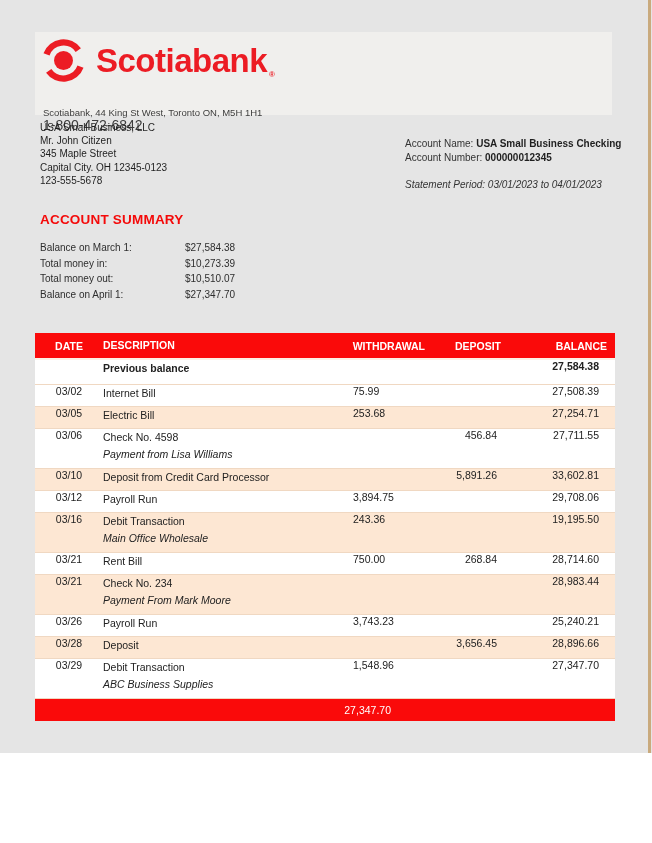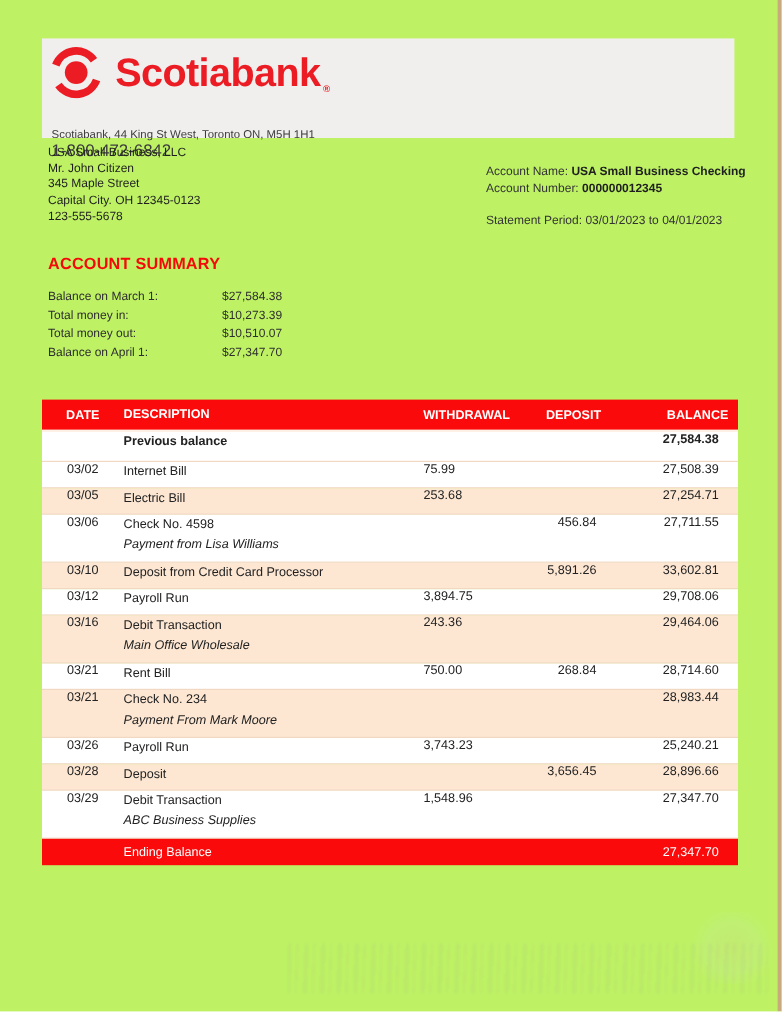--- a/index.html
+++ b/index.html
@@ -1,38 +1,38 @@
 <!DOCTYPE html>
 <html><head>
 <meta charset="utf-8">
 <style>
   html,body{margin:0;padding:0;background:#ffffff;}
   #page{
-    position:relative;width:652px;height:843px;background:#bef264;overflow:hidden;
+    position:relative;width:652px;height:753px;background:#e5e5e5;overflow:hidden;
     font-family:"Liberation Sans", sans-serif;color:#222;
   }
   
   .edge-strip{position:absolute;top:0;right:1px;width:3px;height:843px;background:#c9aa7d;}
 
   
   .header-box{position:absolute;left:35px;top:32px;width:577px;height:83px;background:#f0efed;}
   .logo-row{display:flex;align-items:center;padding:4px 0 0 7px;height:48px;}
   .logo-icon{width:43px;height:43px;flex:0 0 auto;}
   .logo-text{font-size:33px;font-weight:bold;color:#ec1c24;letter-spacing:-0.5px;margin-left:11px;line-height:1;}
   .logo-reg{font-size:8px;font-weight:bold;color:#ec1c24;align-self:flex-end;margin:0 0 5px 2px;}
   .bank-addr{padding-left:8px;font-size:9.5px;color:#3c3c3c;margin-top:22px;line-height:13px;}
   .bank-phone{padding-left:8px;font-size:14px;color:#3c3c3c;line-height:13px;}
 
   
   .customer{position:absolute;left:40px;top:121px;font-size:10px;font-weight:normal;color:#1f1f1f;line-height:13.2px;}
 
   
   .account{position:absolute;left:405px;top:137px;font-size:10px;color:#333;line-height:14px;}
   .account b{color:#1f1f1f;}
-  .period-line{margin-top:13px;}
+  .period-line{margin-top:13px;font-style:italic;}
 
   
   .summary-title{position:absolute;left:40px;top:212px;font-size:13.5px;font-weight:bold;color:#f40a0a;letter-spacing:0.2px;}
   .summary{position:absolute;left:40px;top:240px;width:280px;font-size:10px;color:#2e2e2e;line-height:15.6px;}
   .summary-row{display:flex;align-items:flex-end;}
   .summary-row .lab{width:145px;}
 
   
   .txn-table{position:absolute;left:35px;top:333px;width:580px;font-size:10.5px;}
   .thead{display:flex;align-items:center;background:#fa0a0a;color:#ffffff;font-weight:bold;height:27px;border-bottom:2px solid #fdf1e6;box-sizing:border-box;justify-content:flex-end;}
@@ -195,21 +195,21 @@
     <div class="c-bal">29,708.06</div>
   </div>
         <div class="trow shaded two">
     <div class="c-date">03/16</div>
     <div class="c-desc">
       <div class="d1">Debit Transaction</div>
       <div class="d2">Main Office Wholesale</div>
     </div>
     <div class="c-wd">243.36</div>
     <div class="c-dep"></div>
-    <div class="c-bal">29,464.06</div>
+    <div class="c-bal">19,195.50</div>
   </div>
         <div class="trow">
     <div class="c-date">03/21</div>
     <div class="c-desc">
       <div class="d1">Rent Bill</div>
 
     </div>
     <div class="c-wd">750.00</div>
     <div class="c-dep">268.84</div>
     <div class="c-bal">28,714.60</div>
@@ -250,21 +250,20 @@
       <div class="d1">Debit Transaction</div>
       <div class="d2">ABC Business Supplies</div>
     </div>
     <div class="c-wd">1,548.96</div>
     <div class="c-dep"></div>
     <div class="c-bal">27,347.70</div>
   </div>
       </div>
     <div class="tfoot">
       <div class="c-date"></div>
-      <div class="c-desc">Ending Balance</div>
       <div class="c-wd"></div>
       <div class="c-dep"></div>
       <div class="c-bal">27,347.70</div>
     </div>
   </div>
 
   <div class="scan-noise"></div>
   <div class="scan-smudge"></div>
 
 </div>

